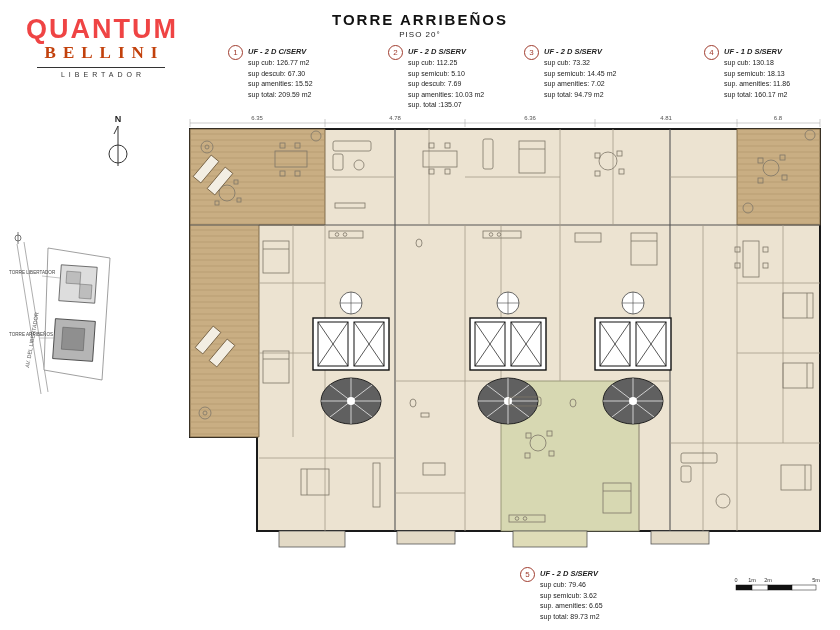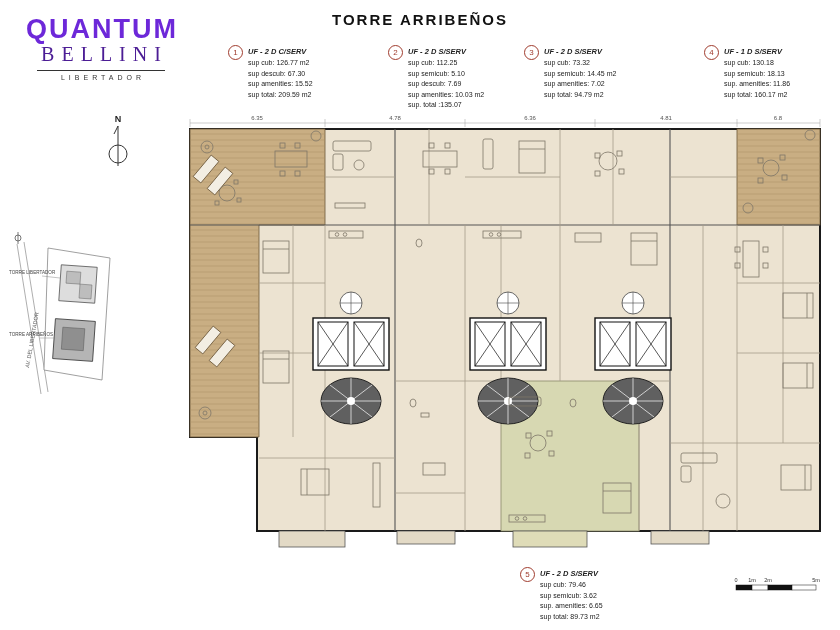--- a/index.html
+++ b/index.html
@@ -1,22 +1,22 @@
 <!DOCTYPE html>
 <html><head>
 <meta charset="utf-8">
 <style>
   html,body{margin:0;padding:0;background:#fff;}
   .page{position:relative;width:840px;height:630px;background:#ffffff;overflow:hidden;
         font-family:"Liberation Sans",sans-serif;color:#222;}
   
   .logo{position:absolute;left:16px;top:14px;width:170px;text-align:center;}
-  .logo-quantum{font-size:27px;font-weight:800;letter-spacing:2px;padding-left:2px;color:#6d28d9;}
-  .logo-bellini{font-family:"Liberation Serif",serif;font-size:20px;font-weight:400;
-                letter-spacing:7px;padding-left:7px;margin-top:-2px;color:#4c1d95;}
+  .logo-quantum{font-size:27px;font-weight:800;letter-spacing:2px;padding-left:2px;color:#ef4444;}
+  .logo-bellini{font-family:"Liberation Serif",serif;font-size:17px;font-weight:700;
+                letter-spacing:7px;padding-left:7px;margin-top:-2px;color:#c2410c;}
   .logo-rule{width:128px;height:1px;background:#333;margin:4px auto 3px auto;}
   .logo-tag{font-size:7px;letter-spacing:4px;padding-left:4px;color:#333;}
   
   .title-block{position:absolute;left:300px;top:11px;width:240px;text-align:center;}
   .title-main{font-size:15px;font-weight:600;letter-spacing:2px;color:#111;}
   .title-sub{font-size:8px;letter-spacing:1px;margin-top:2px;color:#222;}
   
   .unit-legend{position:absolute;display:flex;gap:5px;align-items:flex-start;}
   .unit-num{width:13px;height:13px;border:1px solid #a03c2e;color:#a03c2e;border-radius:50%;
             font-size:8px;line-height:13px;text-align:center;flex:0 0 auto;margin-top:-1px;}
@@ -36,20 +36,21 @@
 
   <div class="logo">
     <div class="logo-quantum">QUANTUM</div>
     <div class="logo-bellini">BELLINI</div>
     <div class="logo-rule"></div>
     <div class="logo-tag">LIBERTADOR</div>
   </div>
 
   <div class="title-block">
     <div class="title-main">TORRE ARRIBEÑOS</div>
+    <div class="title-sub">PISO 20°</div>
   </div>
 
   <div class="unit-legend" style="left:228px;top:46px">
     <div class="unit-num">1</div>
     <div class="unit-info">
       <div class="unit-name">UF - 2 D C/SERV</div>
       <div>sup cub: 126.77 m2</div>
       <div>sup descub: 67.30</div>
       <div>sup amenities: 15.52</div>
       <div>sup total: 209.59 m2</div>

